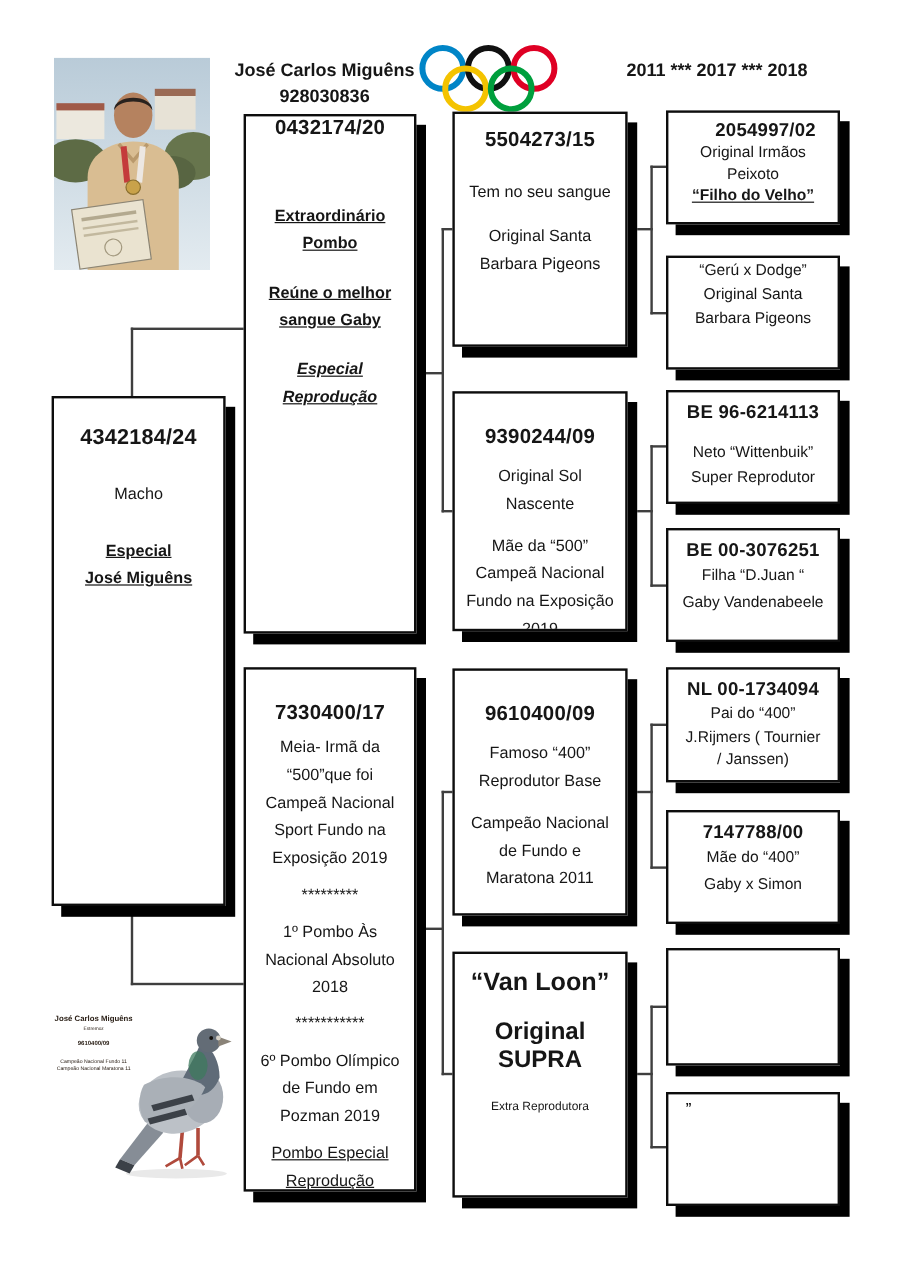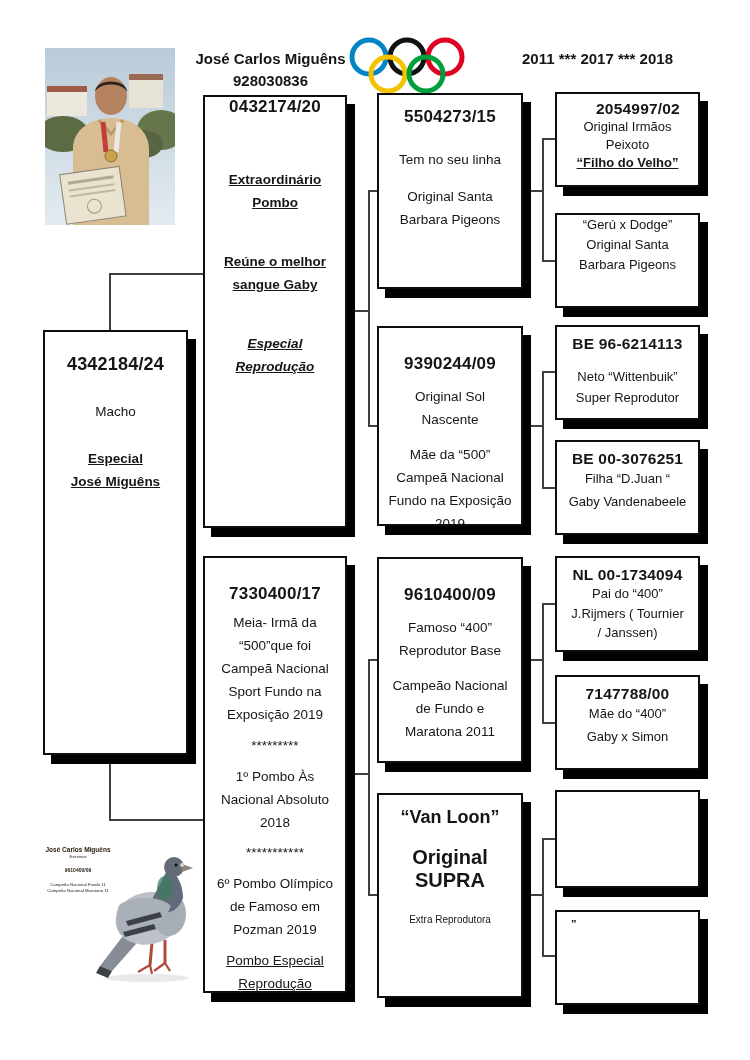--- a/index.html
+++ b/index.html
@@ -36,25 +36,25 @@
   .caption{position:absolute;left:40px;top:846px;width:76px;text-align:center;color:#2b2017;}
   .caption .c1{font-size:6.5px;font-weight:bold;}
   .caption .c2{font-size:4px;margin-top:1px;}
   .caption .c3{font-size:5px;font-weight:bold;margin-top:8px;}
   .caption .c4{font-size:4.3px;margin-top:9px;}
   .caption .c5{font-size:4.3px;margin-top:1px;}
   .pigeon{position:absolute;left:92px;top:842px;}
   .mark{position:absolute;left:14px;top:6px;font-size:11px;font-weight:bold;}
   .mt8{margin-top:8px;}.mt12{margin-top:12px;}
   .mt14{margin-top:14px;}.mt18{margin-top:18px;}
-  .mt22{margin-top:22px;}.mt24{margin-top:24px;}.mt26{margin-top:26px;}.mt36{margin-top:36px;}.mt52{margin-top:52px;}
+  .mt22{margin-top:22px;}.mt24{margin-top:24px;}.mt26{margin-top:26px;}.mt36{margin-top:18px;}.mt52{margin-top:52px;}
   .pt6{padding-top:6px;margin-left:21px;}.pt8{padding-top:8px;}.pt10{padding-top:26px;}
   .pt12{padding-top:12px;}.pt14{}.pt22{padding-top:22px;}
   .supra{font-weight:bold;font-size:20px;}
-  .vanloon{font-weight:bold;font-size:18px;}
+  .vanloon{font-weight:bold;font-size:21px;}
   .extra{font-size:10px;}
 </style>
 </head>
 <body>
 
 <div class="photo">
   <svg width="130" height="177" viewBox="0 0 130 177">
     <defs>
       <linearGradient id="sky" x1="0" y1="0" x2="0" y2="1">
         <stop offset="0" stop-color="#b9cbd8"></stop>
@@ -173,33 +173,33 @@
     </div>
   <div class="para mt8">*********</div>
   <div class="para mt8">
       <div>1º Pombo Às</div>
       <div>Nacional Absoluto</div>
       <div>2018</div>
     </div>
   <div class="para mt8">***********</div>
   <div class="para mt8">
       <div>6º Pombo Olímpico</div>
-      <div>de Famoso em</div>
+      <div>de Fundo em</div>
       <div>Pozman 2019</div>
     </div>
   <div class="para un mt8">
       <div>Pombo Especial</div>
       <div>Reprodução</div>
     </div>
 </div>
 
 <div class="pbox" style="left:377px;top:93px;width:146px;height:196px">
   <div class="ring pt12">5504273/15</div>
   <div class="para mt22">
-      <div>Tem no seu linha</div>
+      <div>Tem no seu sangue</div>
     </div>
   <div class="para mt14">
       <div>Original Santa</div>
       <div>Barbara Pigeons</div>
     </div>
 </div>
 
 <div class="pbox" style="left:377px;top:326px;width:146px;height:200px">
   <div class="ring pt10">9390244/09</div>
   <div class="para mt12">

